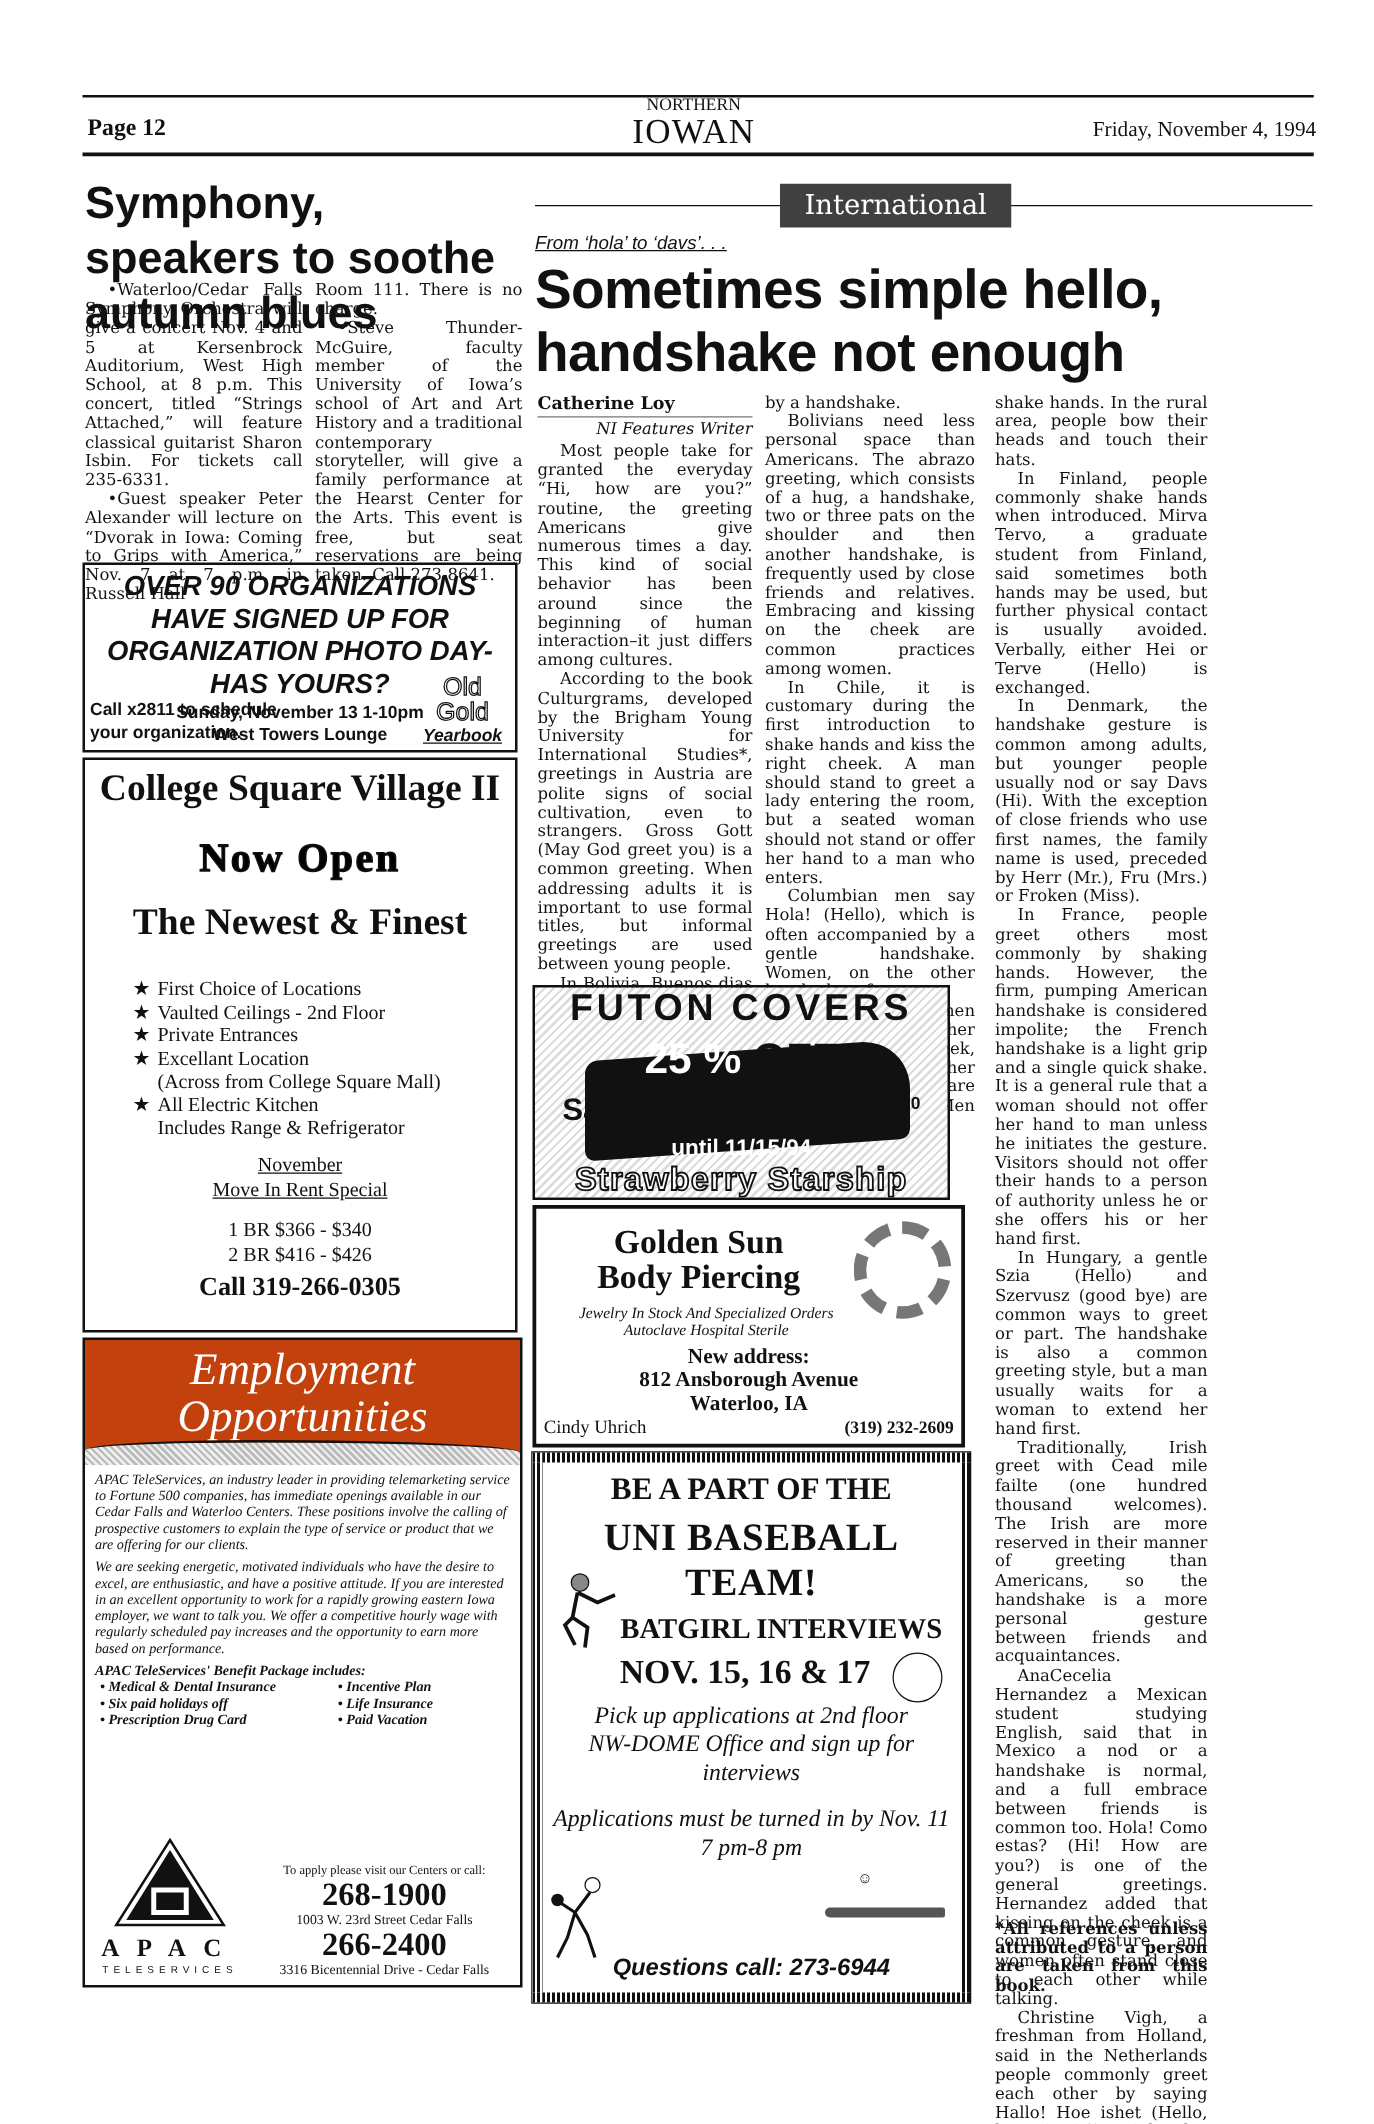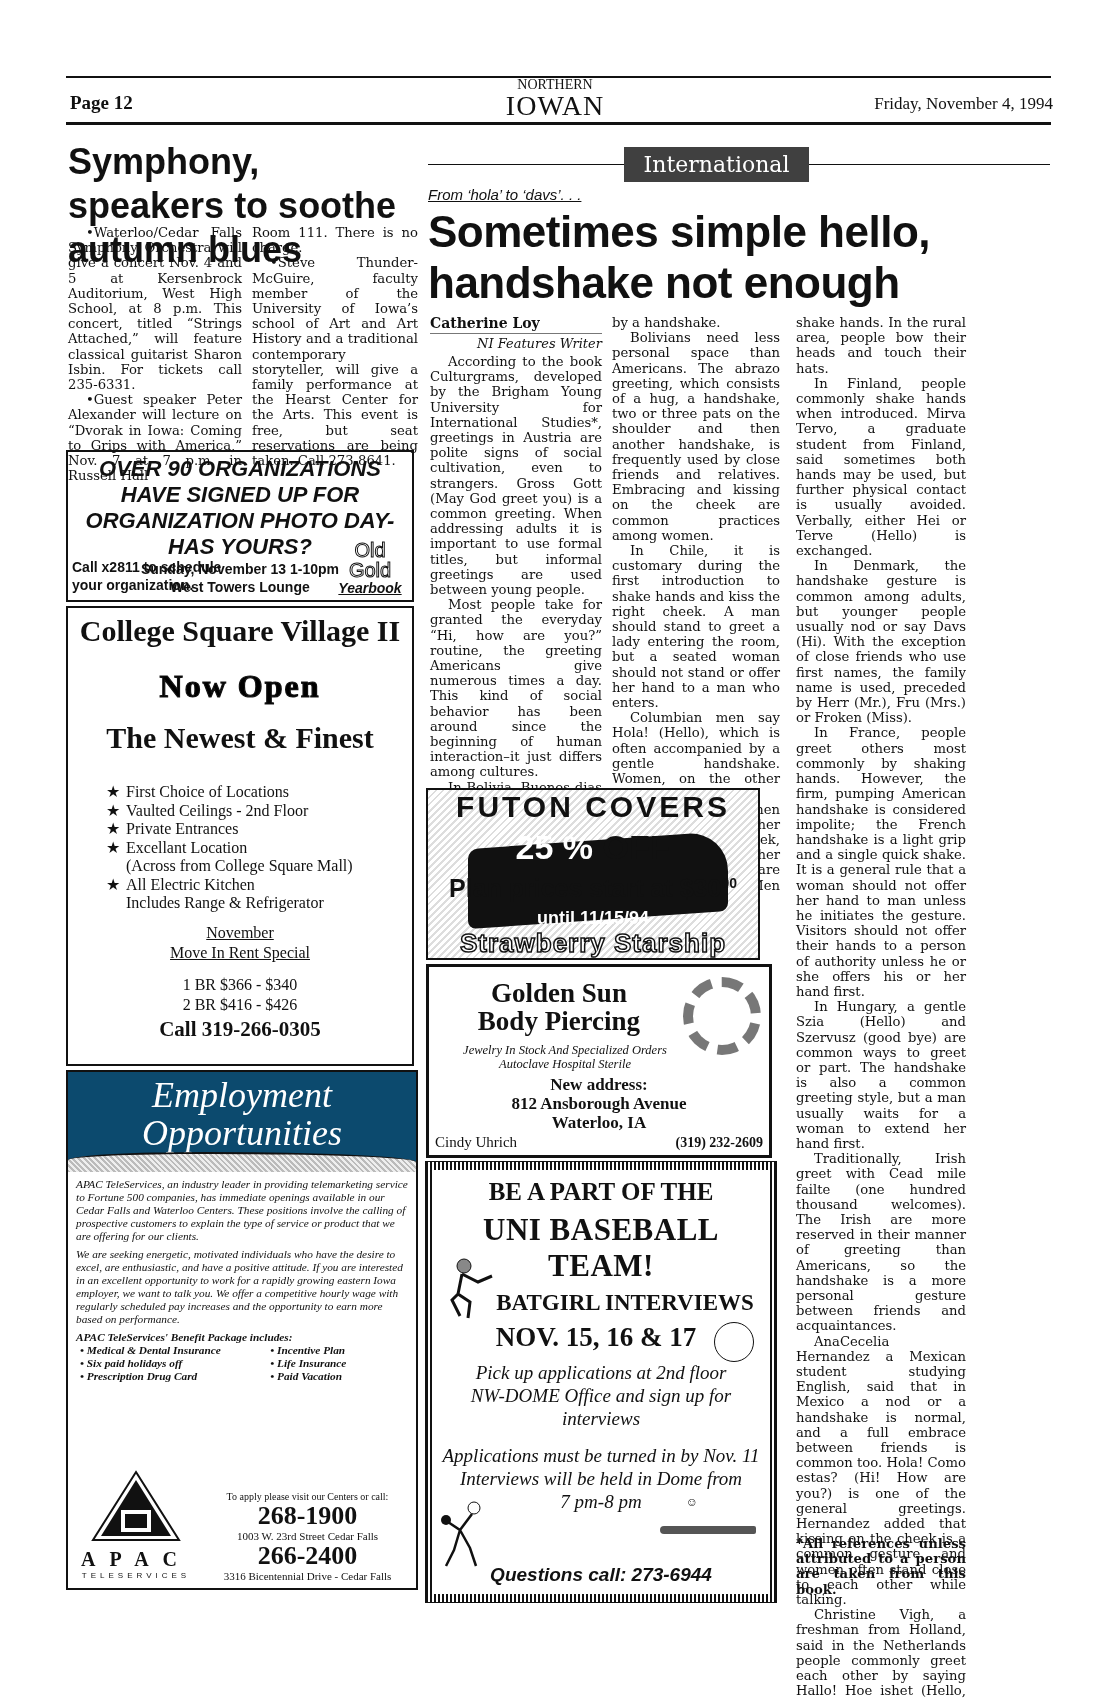--- a/index.html
+++ b/index.html
@@ -47,21 +47,21 @@
   .csv .t3 { font-family:"Liberation Serif", serif; font-weight:bold; font-size:30px; margin-top:16px; }
   .csv ul { list-style:none; text-align:left; margin:28px 0 0 38px; padding:0; font-family:"Liberation Serif", serif; font-size:16px; line-height:18.5px; }
   .csv ul li .star { display:inline-block; width:20px; }
   .csv ul li .sub { padding-left:20px; display:block; }
   .csv .spec { font-family:"Liberation Serif", serif; font-size:16px; line-height:20px; text-decoration:underline; margin-top:10px; }
   .csv .price { font-family:"Liberation Serif", serif; font-size:16px; line-height:20px; }
   .csv .info { font-family:"Liberation Serif", serif; font-weight:bold; font-size:21px; line-height:28px; margin-top:8px; }
 
   
   .emp { left:66px; top:1070px; width:352px; height:520px; border:2px solid #111; box-sizing:border-box; }
-  .emp .banner { height:100px; background:#0c4a6e; position:relative; overflow:hidden; }
+  .emp .banner { height:100px; background:#c2410c; position:relative; overflow:hidden; }
   .emp .banner .wave { position:absolute; left:0; right:0; bottom:0; height:18px; background:repeating-linear-gradient(45deg,#bbb 0 2px,#eee 2px 4px); border-top:2px solid #111; border-radius:40% 60% 0 0/8px 10px 0 0; }
   .emp .banner .ttl { position:absolute; left:0; right:0; top:4px; text-align:center; color:#fff;
          font-family:"Liberation Serif", serif; font-style:italic; font-size:36px; line-height:38px; }
   .emp .body { padding:6px 8px 0 8px; font-family:"Liberation Serif", serif; font-style:italic; font-size:11.3px; line-height:13px; }
   .emp .body p { margin:0 0 5px 0; }
   .emp .ben-h { font-weight:bold; margin-top:4px; }
   .emp .ben { display:grid; grid-template-columns:58% 42%; font-weight:bold; padding-left:4px; }
   .emp .apac { position:absolute; left:8px; bottom:8px; width:120px; text-align:center; }
   .emp .apac .name { font-family:"Liberation Serif", serif; font-weight:bold; font-size:20px; letter-spacing:14px; margin-top:2px; }
   .emp .apac .tele { font-family:"Liberation Sans", sans-serif; font-size:8px; letter-spacing:4px; }
@@ -220,22 +220,22 @@
 <div class="abs intl-line"></div>
 <div class="abs intl-box">International</div>
 <div class="abs kicker">From ‘hola’ to ‘davs’. . .</div>
 <div class="abs head2">Sometimes simple hello, handshake not enough</div>
 <div class="abs byline cent">
   <div class="nm">Catherine Loy</div>
   <div class="role">NI Features Writer</div>
 </div>
 
 <div class="abs col c1 cent">
+  <p>Most people take for granted the everyday “Hi, how are you?” routine, the greeting Americans give numerous times a day. This kind of social behavior has been around since the beginning of human interaction–it just differs among cultures.</p>
   <p>According to the book Culturgrams, developed by the Brigham Young University for International Studies*, greetings in Austria are polite signs of social cultivation, even to strangers. Gross Gott (May God greet you) is a common greeting. When addressing adults it is important to use formal titles, but informal greetings are used between young people.</p>
-  <p>Most people take for granted the everyday “Hi, how are you?” routine, the greeting Americans give numerous times a day. This kind of social behavior has been around since the beginning of human interaction–it just differs among cultures.</p>
   <p>In Bolivia, Buenos dias (good morning), Buenas tardes (good afternoon) and Buenas noches (good night) are the general terms to greet friends, accompanied</p>
 </div>
 <div class="abs col c2 cent">
   <p class="noind">by a handshake.</p>
   <p>Bolivians need less personal space than Americans. The abrazo greeting, which consists of a hug, a handshake, two or three pats on the shoulder and then another handshake, is frequently used by close friends and relatives. Embracing and kissing on the cheek are common practices among women.</p>
   <p>In Chile, it is customary during the first introduction to shake hands and kiss the right cheek. A man should stand to greet a lady entering the room, but a seated woman should not stand or offer her hand to a man who enters.</p>
   <p>Columbian men say Hola! (Hello), which is often accompanied by a gentle handshake. Women, on the other hand, clasp forearms.</p>
   <p>In Costa Rica, women often greet each other with a kiss on the cheek, but only pat each other on the arm if they are not yet acquainted. Men normally smile and</p>
 </div>
 <div class="abs col c3 cent">
@@ -247,21 +247,21 @@
   <p>Traditionally, Irish greet with Cead mile failte (one hundred thousand welcomes). The Irish are more reserved in their manner of greeting than Americans, so the handshake is a more personal gesture between friends and acquaintances.</p>
   <p>AnaCecelia Hernandez a Mexican student studying English, said that in Mexico a nod or a handshake is normal, and a full embrace between friends is common too. Hola! Como estas? (Hi! How are you?) is one of the general greetings. Hernandez added that kissing on the cheek is a common gesture, and women often stand close to each other while talking.</p>
   <p>Christine Vigh, a freshman from Holland, said in the Netherlands people commonly greet each other by saying Hallo! Hoe ishet (Hello, how is it?). Vigh also said, however, that embracing is limited to good friends only and public hugging among acquaintances is minimized.</p>
 </div>
 <div class="abs col c3b cent">*All references unless attributed to a person are taken from this book.</div>
 
 <div class="futon">
   <div class="couch"></div>
   <div class="t t1">FUTON COVERS</div>
   <div class="t t2"><span class="pct">25 %</span> <span>OFF</span></div>
-  <div class="t t3"><span>Plan prices start at</span> <span>$30</span><sup style="font-size:14px">00</sup></div>
+  <div class="t t3"><span>Sale prices start at</span> <span>$30</span><sup style="font-size:14px">00</sup></div>
   <div class="t t4">until 11/15/94</div>
   <div class="t t5">Strawberry Starship</div>
 </div>
 
 <div class="gsun">
   <div class="n">
     <div>Golden Sun</div>
     <div>Body Piercing</div>
   </div>
   <div class="sun"></div>
@@ -280,21 +280,20 @@
 
 <div class="base">
   <div class="inner">
     <div class="l1">BE A PART OF THE</div>
     <div class="l2">UNI BASEBALL TEAM!</div>
     <div class="l3">BATGIRL INTERVIEWS</div>
     <div class="l4">NOV. 15, 16 &amp; 17</div>
     <div class="it" style="margin-top:8px">Pick up applications at 2nd floor</div>
     <div class="it">NW-DOME Office and sign up for interviews</div>
     <div class="it" style="margin-top:14px">Applications must be turned in by Nov. 11</div>
-    <div class="it">Interviews will be held in Dome from</div>
     <div class="it">7 pm-8 pm</div>
     <svg class="fig" viewBox="0 0 46 64">
       <circle cx="16" cy="8" r="7" fill="#888" stroke="#111"></circle>
       <path d="M14 16 L30 24 L44 18 M14 16 L10 36 L4 42 L12 58 M10 36 L22 44 L20 60" stroke="#111" stroke-width="3" fill="none"></path>
     </svg>
     <div class="ball"></div>
     <svg class="fig2" viewBox="0 0 50 70">
       <circle cx="34" cy="8" r="6" fill="none" stroke="#111"></circle>
       <path d="M32 14 L20 30 L8 22 M20 30 L14 50 L6 66 M20 30 L30 48 L36 66" stroke="#111" stroke-width="2.5" fill="none"></path>
       <circle cx="6" cy="20" r="5" fill="#111"></circle>

